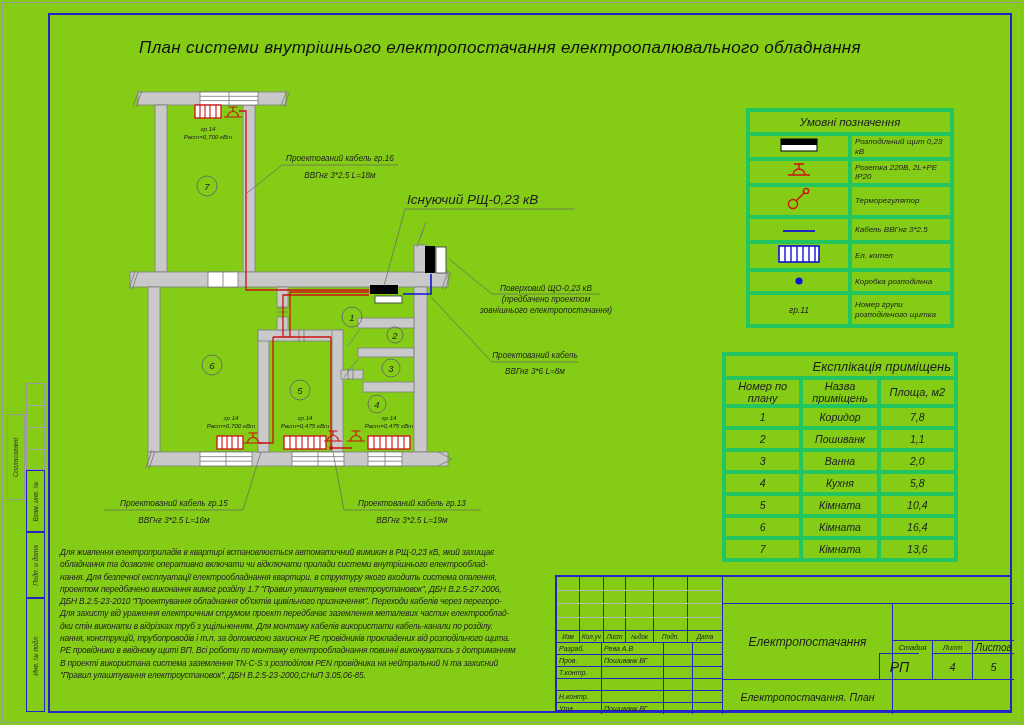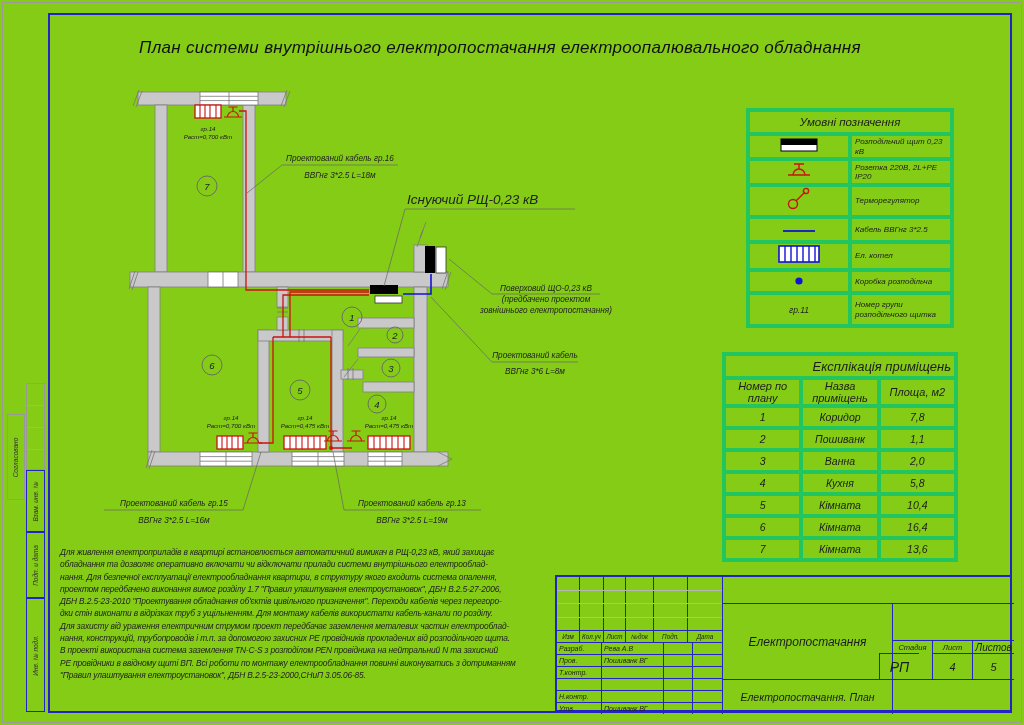--- a/index.html
+++ b/index.html
@@ -326,25 +326,25 @@
     </tbody>
       </table>
   </div>
 
   <div class="notes">
     <div>Для живлення електроприладів в квартирі встановлюється автоматичний вимикач в РЩ-0,23 кВ, який захищає</div>
     <div>обладнання та дозволяє оперативно включати чи відключати прилади системи внутрішнього електрооблад-</div>
     <div>нання. Для безпечної експлуатації електрообладнання квартири, в структуру якого входить система опалення,</div>
     <div>проектом передбачено виконання вимог розділу 1.7 "Правил улаштування електроустановок", ДБН В.2.5-27-2006,</div>
     <div>ДБН В.2.5-23-2010 "Проектування обладнання об'єктів цивільного призначення". Переходи кабелів через перегоро-</div>
+    <div>Для захисту від  ураження електричним струмом проект передбачає заземлення металевих частин електрооблад-</div>
     <div>дки стін виконати в відрізках труб з ущільненням. Для монтажу кабелів використати кабель-канали по розділу.</div>
-    <div>Для захисту від  ураження електричним струмом проект передбачає заземлення металевих частин електрооблад-</div>
     <div>нання, конструкцій, трубопроводів і т.п. за допомогою захисних PE провідників прокладених від розподільчого щита.</div>
+    <div>PE провідники в ввідному щиті ВП. Всі роботи по монтажу електрообладнання повинні виконуватись з дотриманням</div>
     <div>В проекті використана система заземлення TN-C-S з розподілом PEN провідника на нейтральний N та захисний</div>
-    <div>PE провідники в ввідному щиті ВП. Всі роботи по монтажу електрообладнання повинні виконуватись з дотриманням</div>
     <div>"Правил улаштування електроустановок", ДБН В.2.5-23-2000,СНиП 3.05.06-85.</div>
   </div>
 
   <div class="stamp">
 
     <div class="cell nb nt" style="left:0;top:0;width:22px;height:53px"></div>
     <div class="cell nt" style="left:22px;top:0;width:24px;height:53px"></div>
     <div class="cell nt" style="left:46px;top:0;width:22px;height:53px"></div>
     <div class="cell nt" style="left:68px;top:0;width:28px;height:53px"></div>
     <div class="cell nt" style="left:96px;top:0;width:34px;height:53px"></div>

